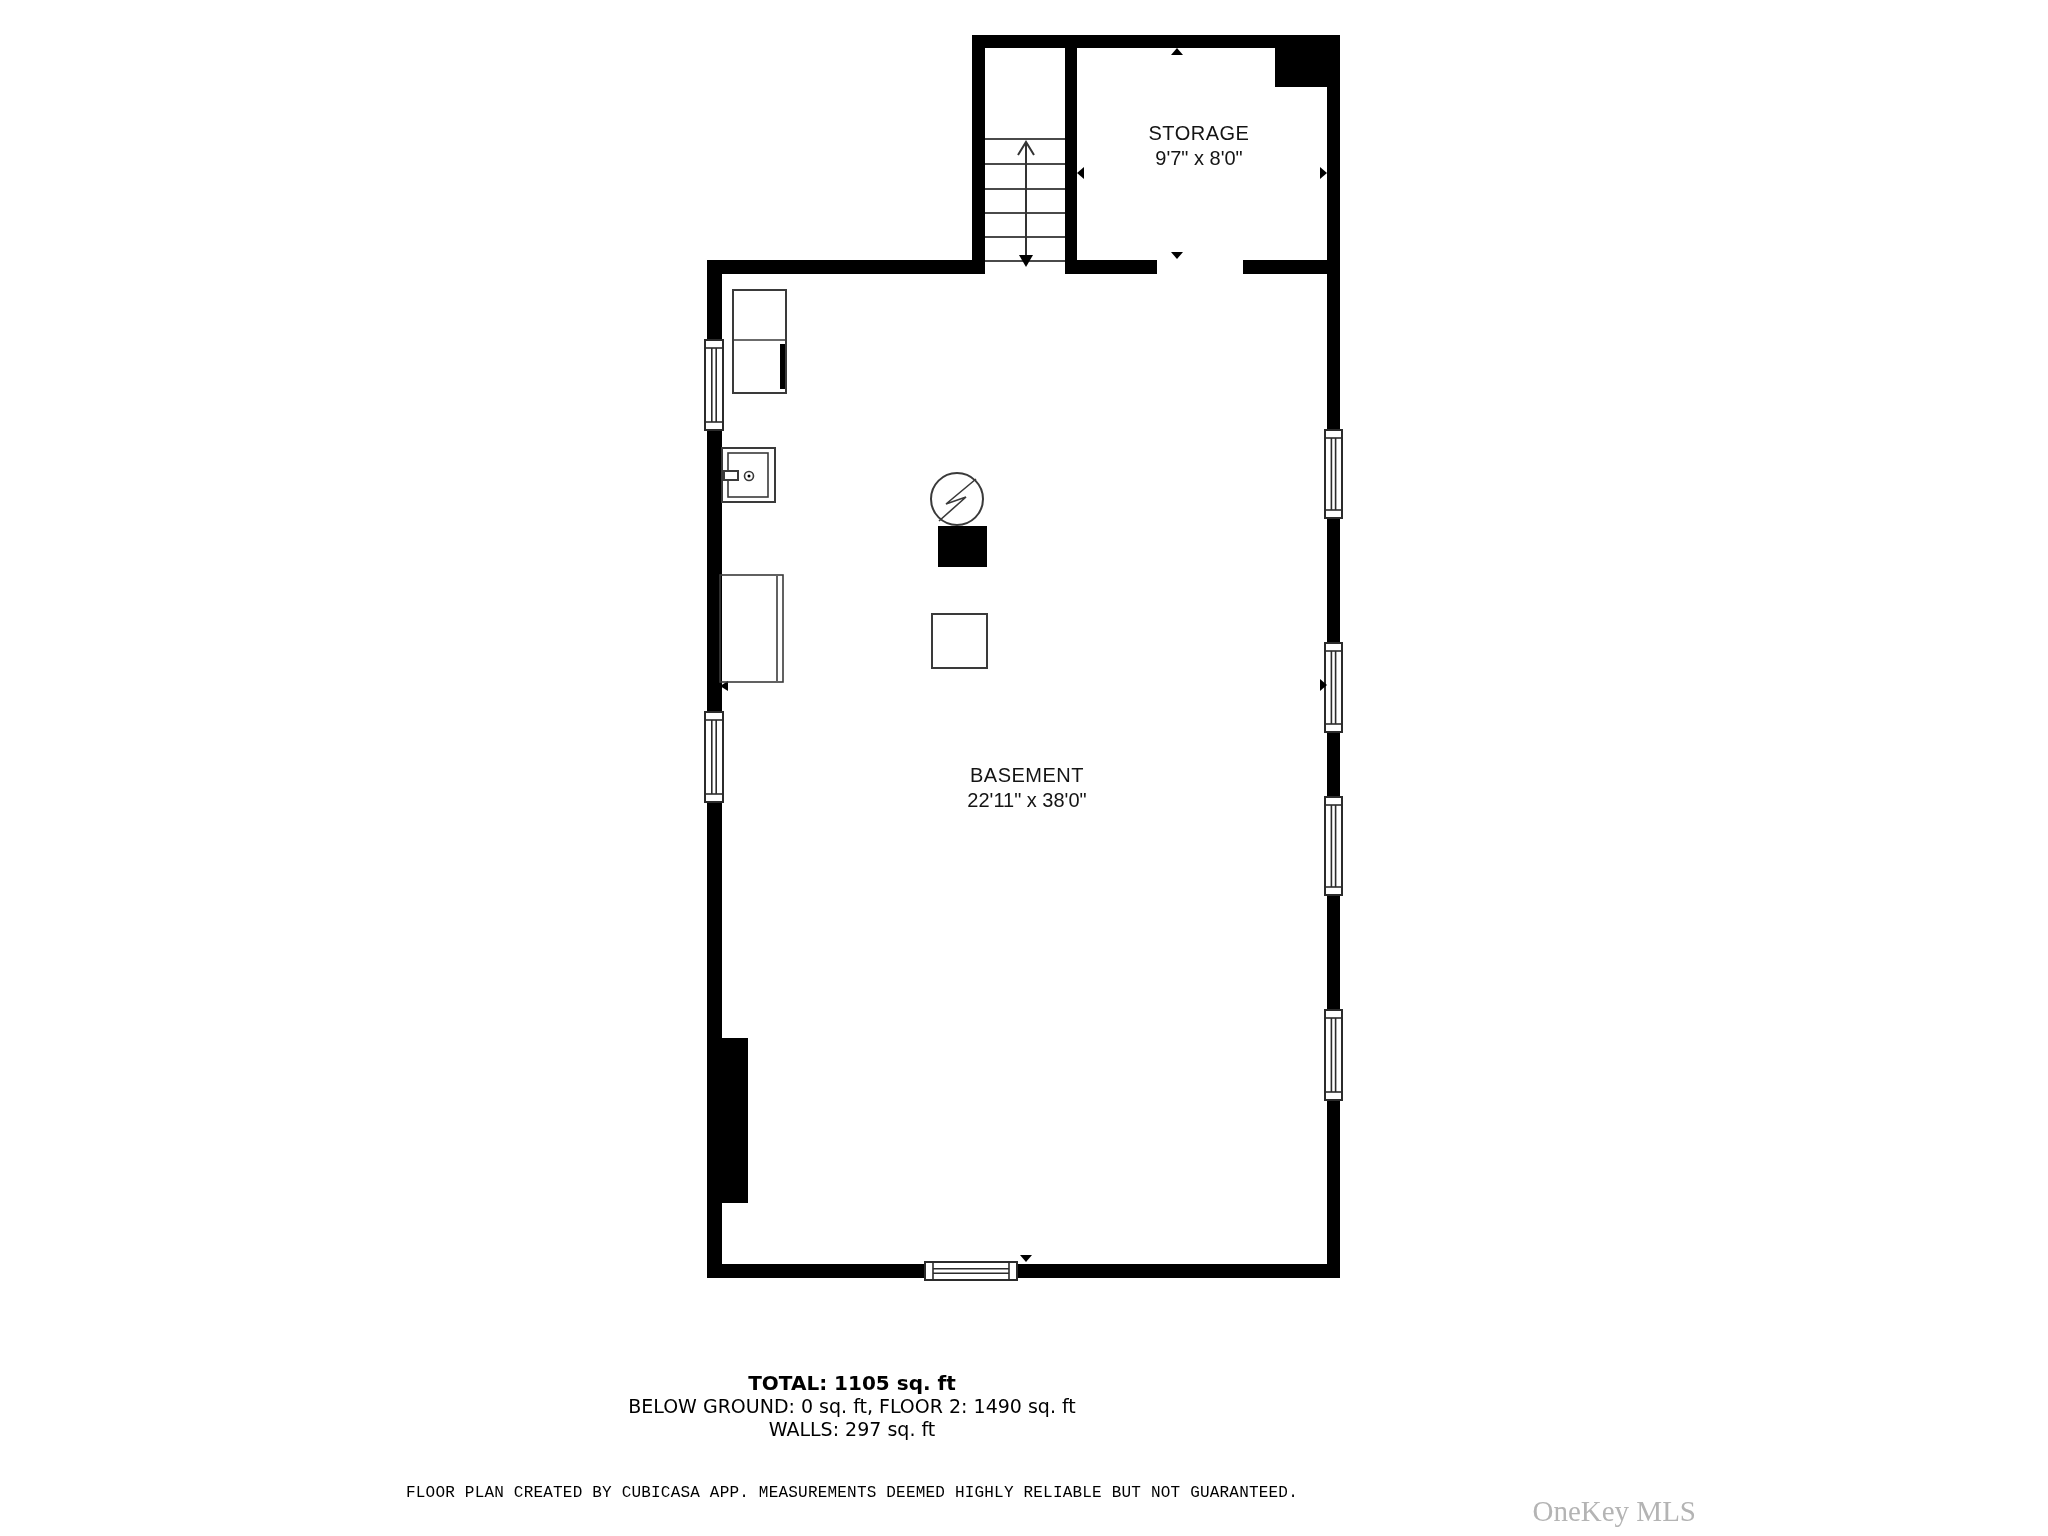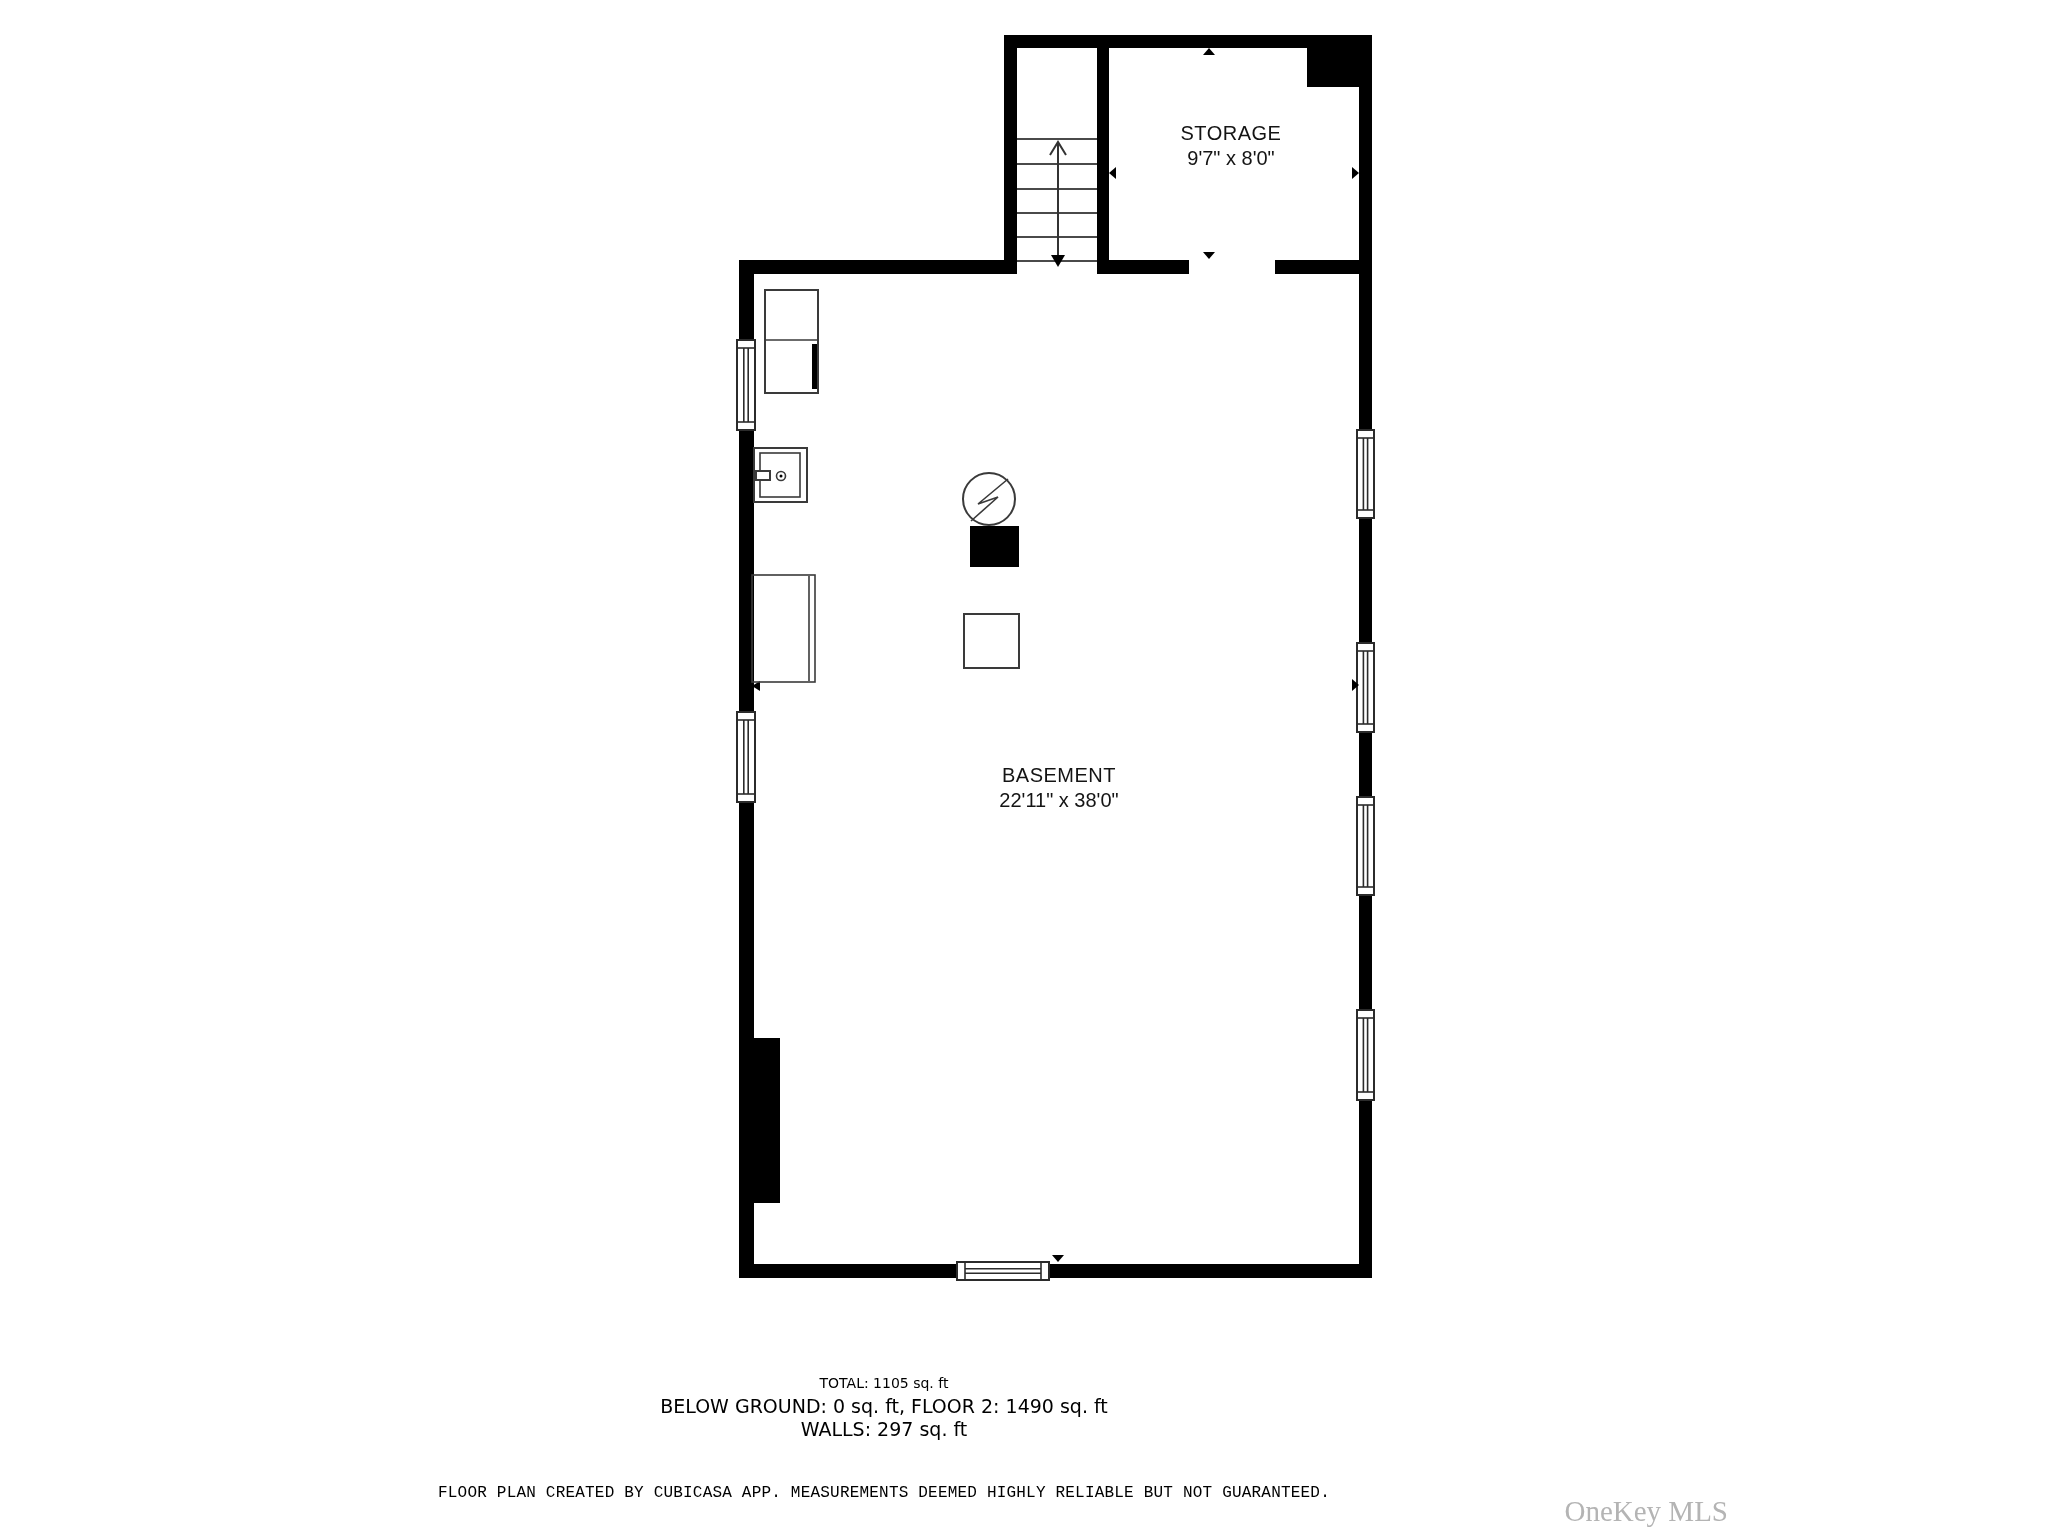--- a/index.html
+++ b/index.html
@@ -2,37 +2,36 @@
 <html style="--wall: #000000; --fixture: #3a3a3a; --watermark: #b4b4b4;"><head>
 <meta charset="utf-8">
 <style>
   html,body{margin:0;padding:0;background:#ffffff;}
   .canvas{
     position:relative;
     width:1704px;height:1536px;
     background:#ffffff;
     overflow:hidden;
     font-family:"Liberation Sans",sans-serif;
-    margin-left:32px;
   }
   svg.plan{position:absolute;left:0;top:0;}
   .wall{fill:var(--wall,#000);stroke:none;}
   .win-frame{fill:#ffffff;stroke:#2b2b2b;stroke-width:2;}
   .win-line{stroke:#2b2b2b;stroke-width:1.6;}
   .tread{stroke:#4a4a4a;stroke-width:2;}
   .arrow-line{stroke:#333;stroke-width:2;fill:none;}
   .tri{fill:#000;stroke:none;}
   .fixture{fill:#ffffff;stroke:var(--fixture,#3a3a3a);stroke-width:2;}
   .fixture-thin{fill:none;stroke:var(--fixture,#3a3a3a);stroke-width:1.6;}
   .fixture-solid{fill:#000;stroke:none;}
   .room-name{font-family:"Liberation Sans",sans-serif;font-size:20px;letter-spacing:.5px;fill:#141414;text-anchor:middle;}
   .room-dims{font-family:"Liberation Sans",sans-serif;font-size:20px;fill:#141414;text-anchor:middle;}
   .summary{position:absolute;left:0;width:100%;top:1372px;text-align:center;color:#000;
            font-family:"DejaVu Sans",sans-serif;}
-  .summary-total{font-size:14px;font-weight:normal;line-height:23px;}
+  .summary-total{font-size:20px;font-weight:bold;line-height:23px;}
   .summary-line{font-size:19px;line-height:23px;}
   .disclaimer{position:absolute;left:0;width:100%;top:1484px;text-align:center;
               font-family:Liberation Mono, monospace;font-size:16px;letter-spacing:.2px;color:#000;}
   .watermark{position:absolute;right:8px;top:1495px;
              font-family:Liberation Serif, serif;font-size:29px;color:var(--watermark,#b4b4b4);}
 </style>
 </head>
 <body>
 
 <div class="canvas">

